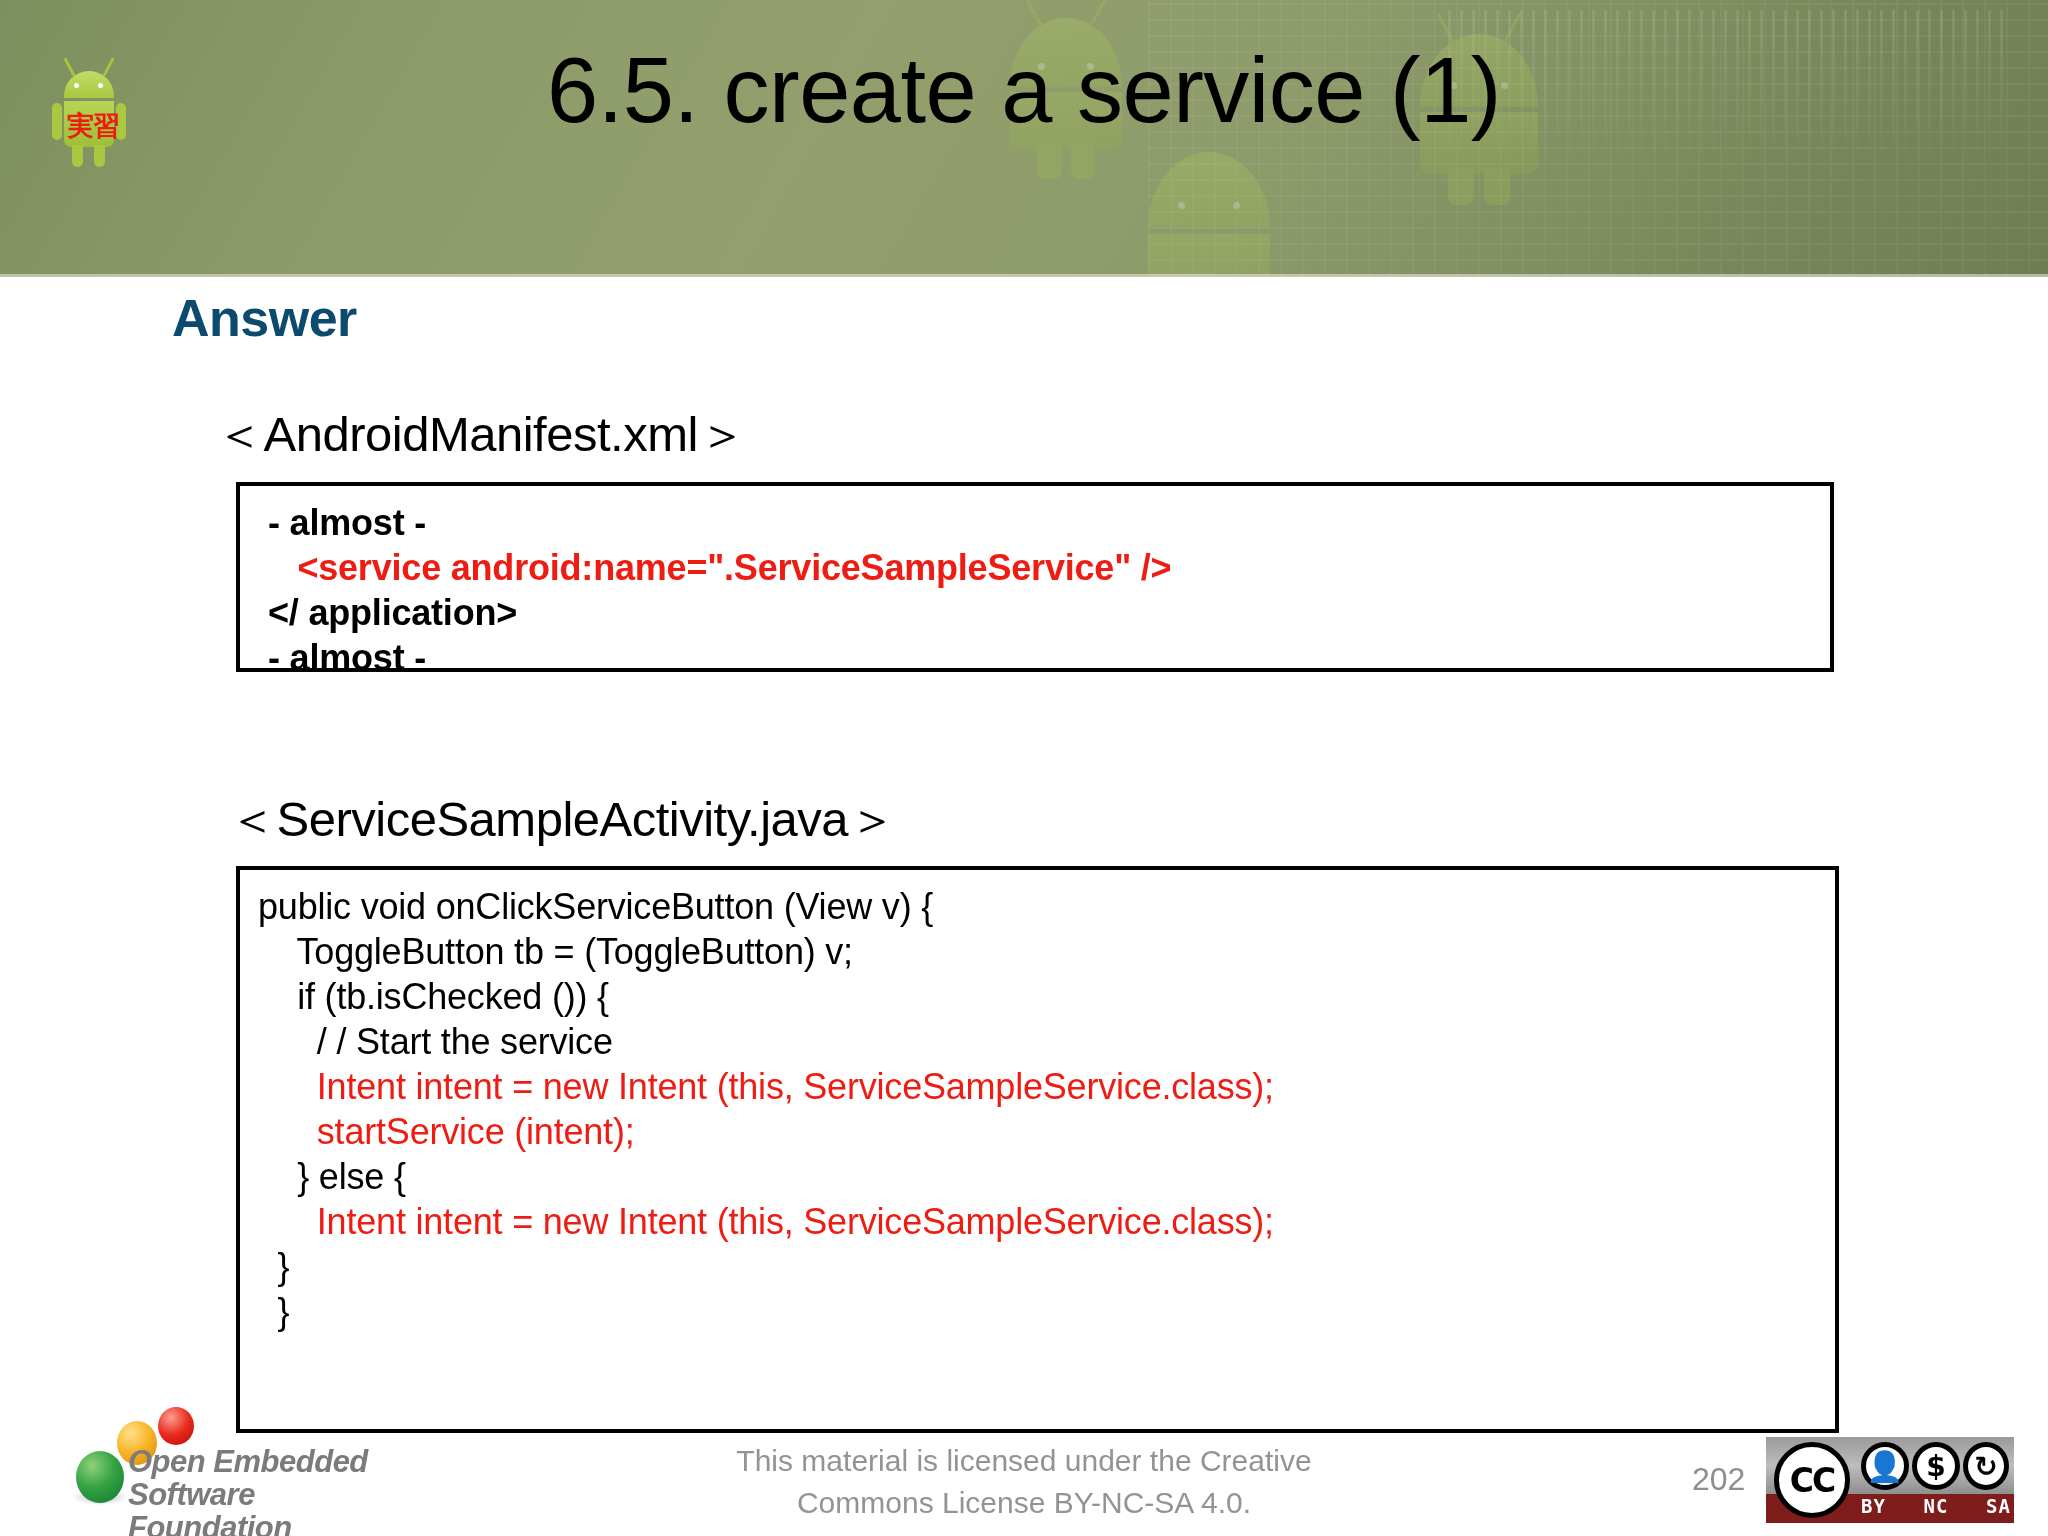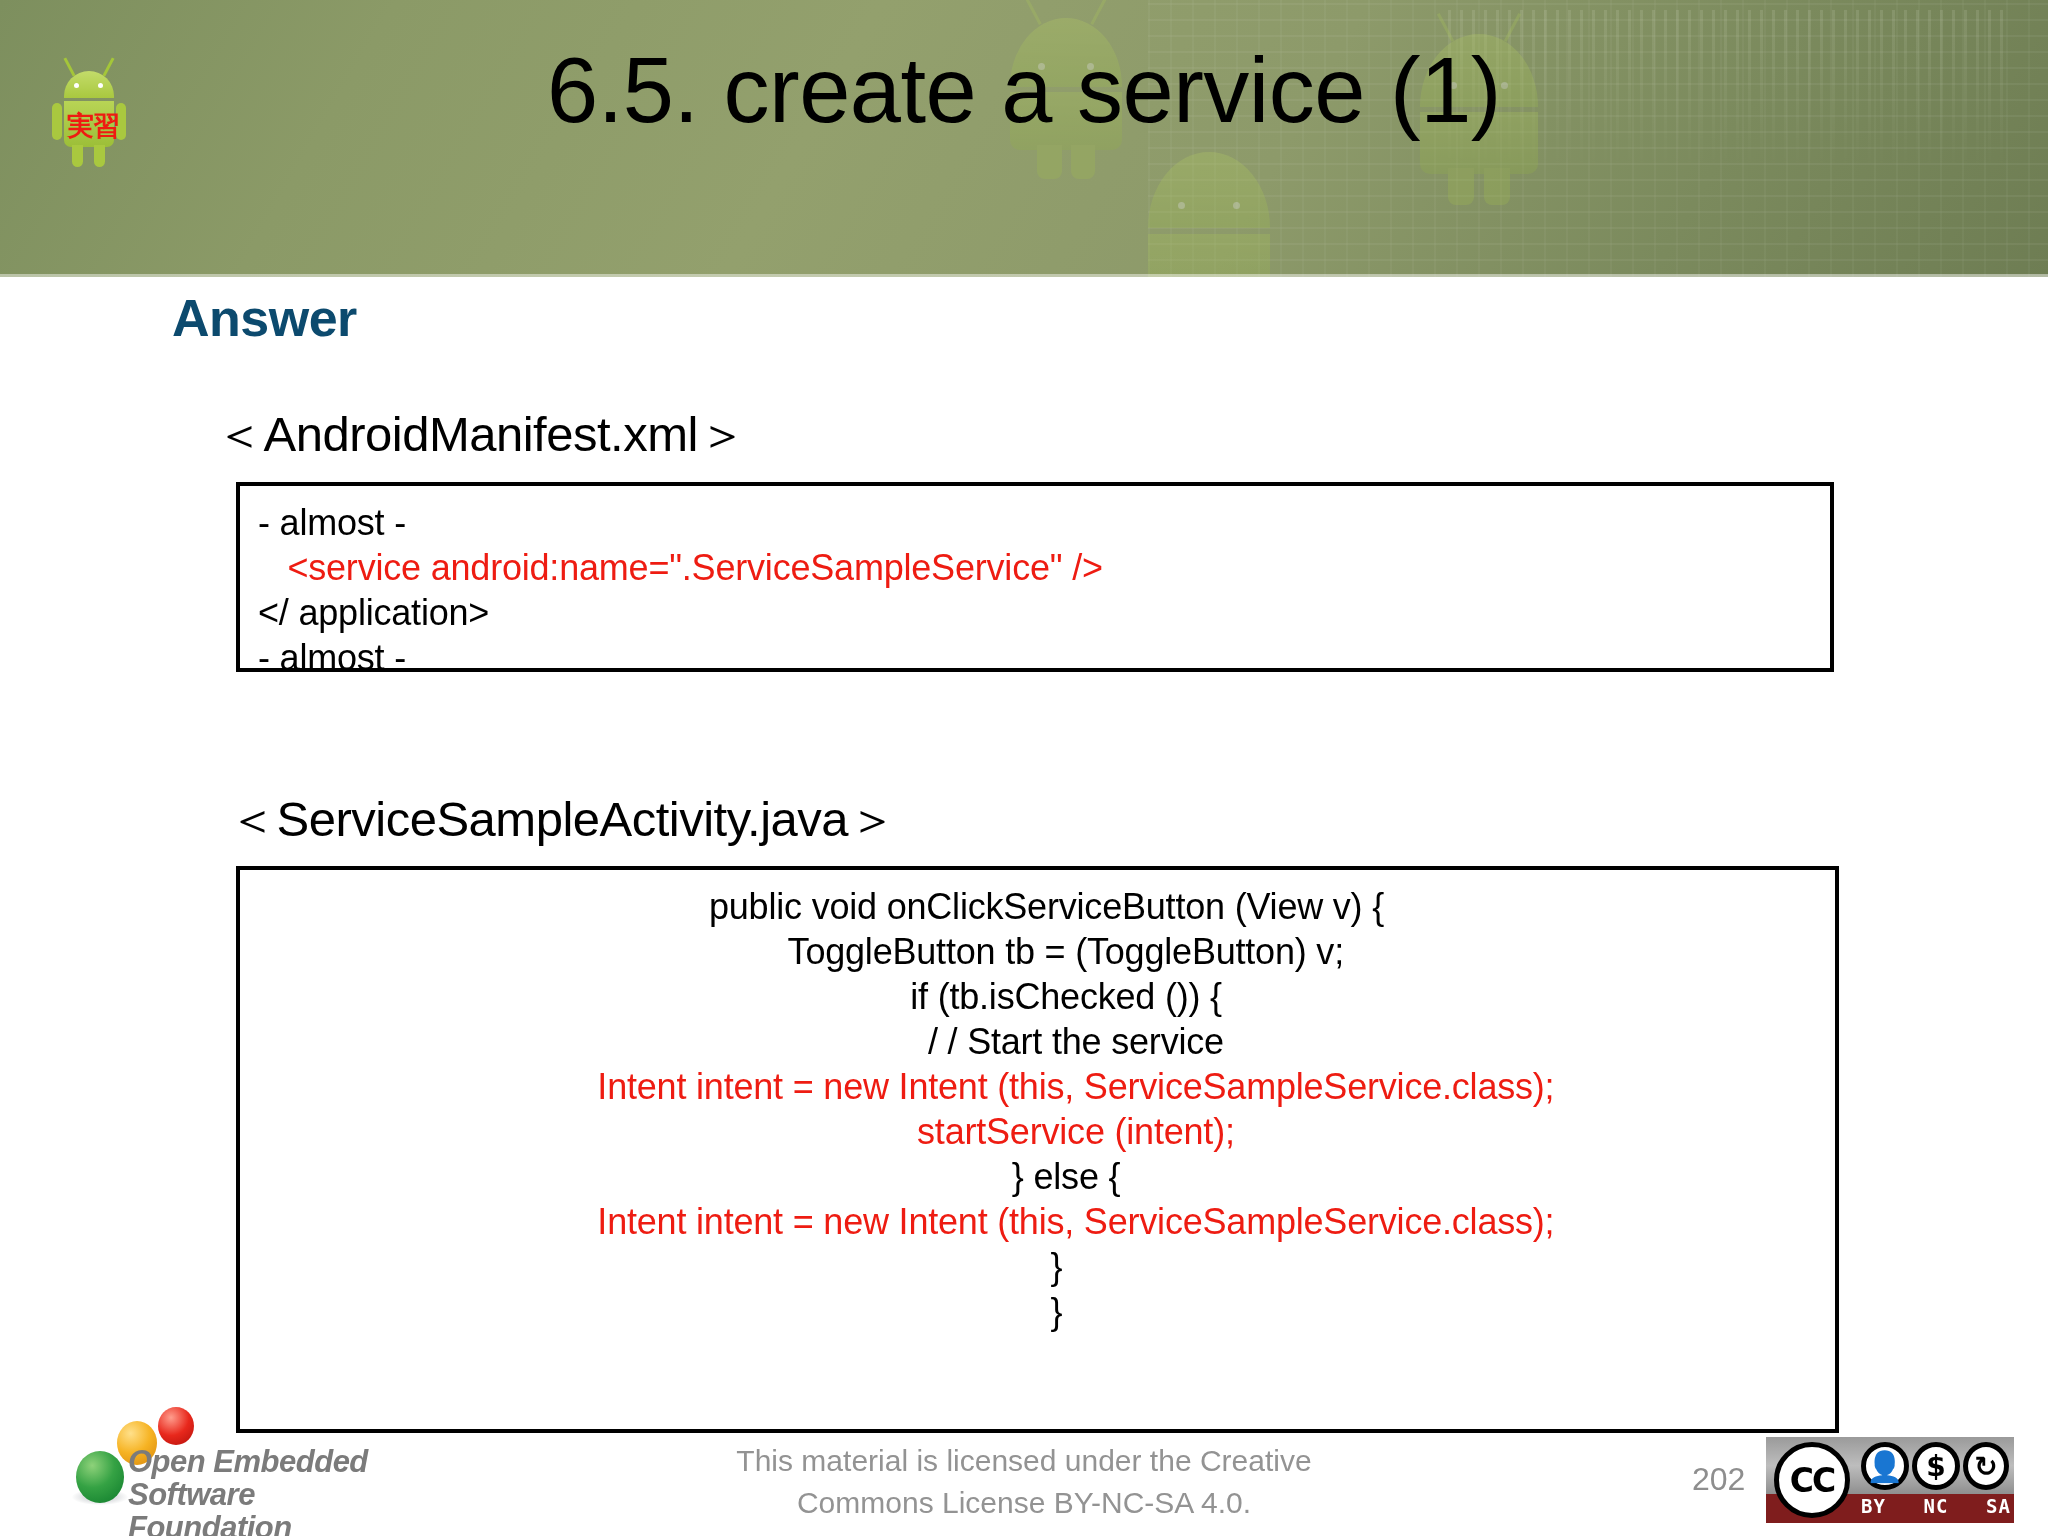--- a/index.html
+++ b/index.html
@@ -170,22 +170,22 @@
     width: 1603px; height: 567px;
   }
   .code-line {
     font-size: 36px;
     line-height: 45px;
     color: #000000;
     white-space: pre;
     font-family: "Liberation Sans", sans-serif;
     letter-spacing: -0.2px;
   }
-  .code-box-1 .code-lines { padding: 14px 0 0 18px; }
-  .code-box-2 .code-lines { padding: 14px 0 0 18px; text-align: center; }
+  .code-box-1 .code-lines { padding: 14px 0 0 28px; font-weight: bold; }
+  .code-box-2 .code-lines { padding: 14px 0 0 18px; }
   .code-line.red { color: #ee1c12; }
 
   
   .oesf-logo {
     position: absolute;
     left: 70px; top: 1415px;
     width: 330px; height: 95px;
   }
   .oesf-sphere { position: absolute; border-radius: 50%; }
   .sph-green {

